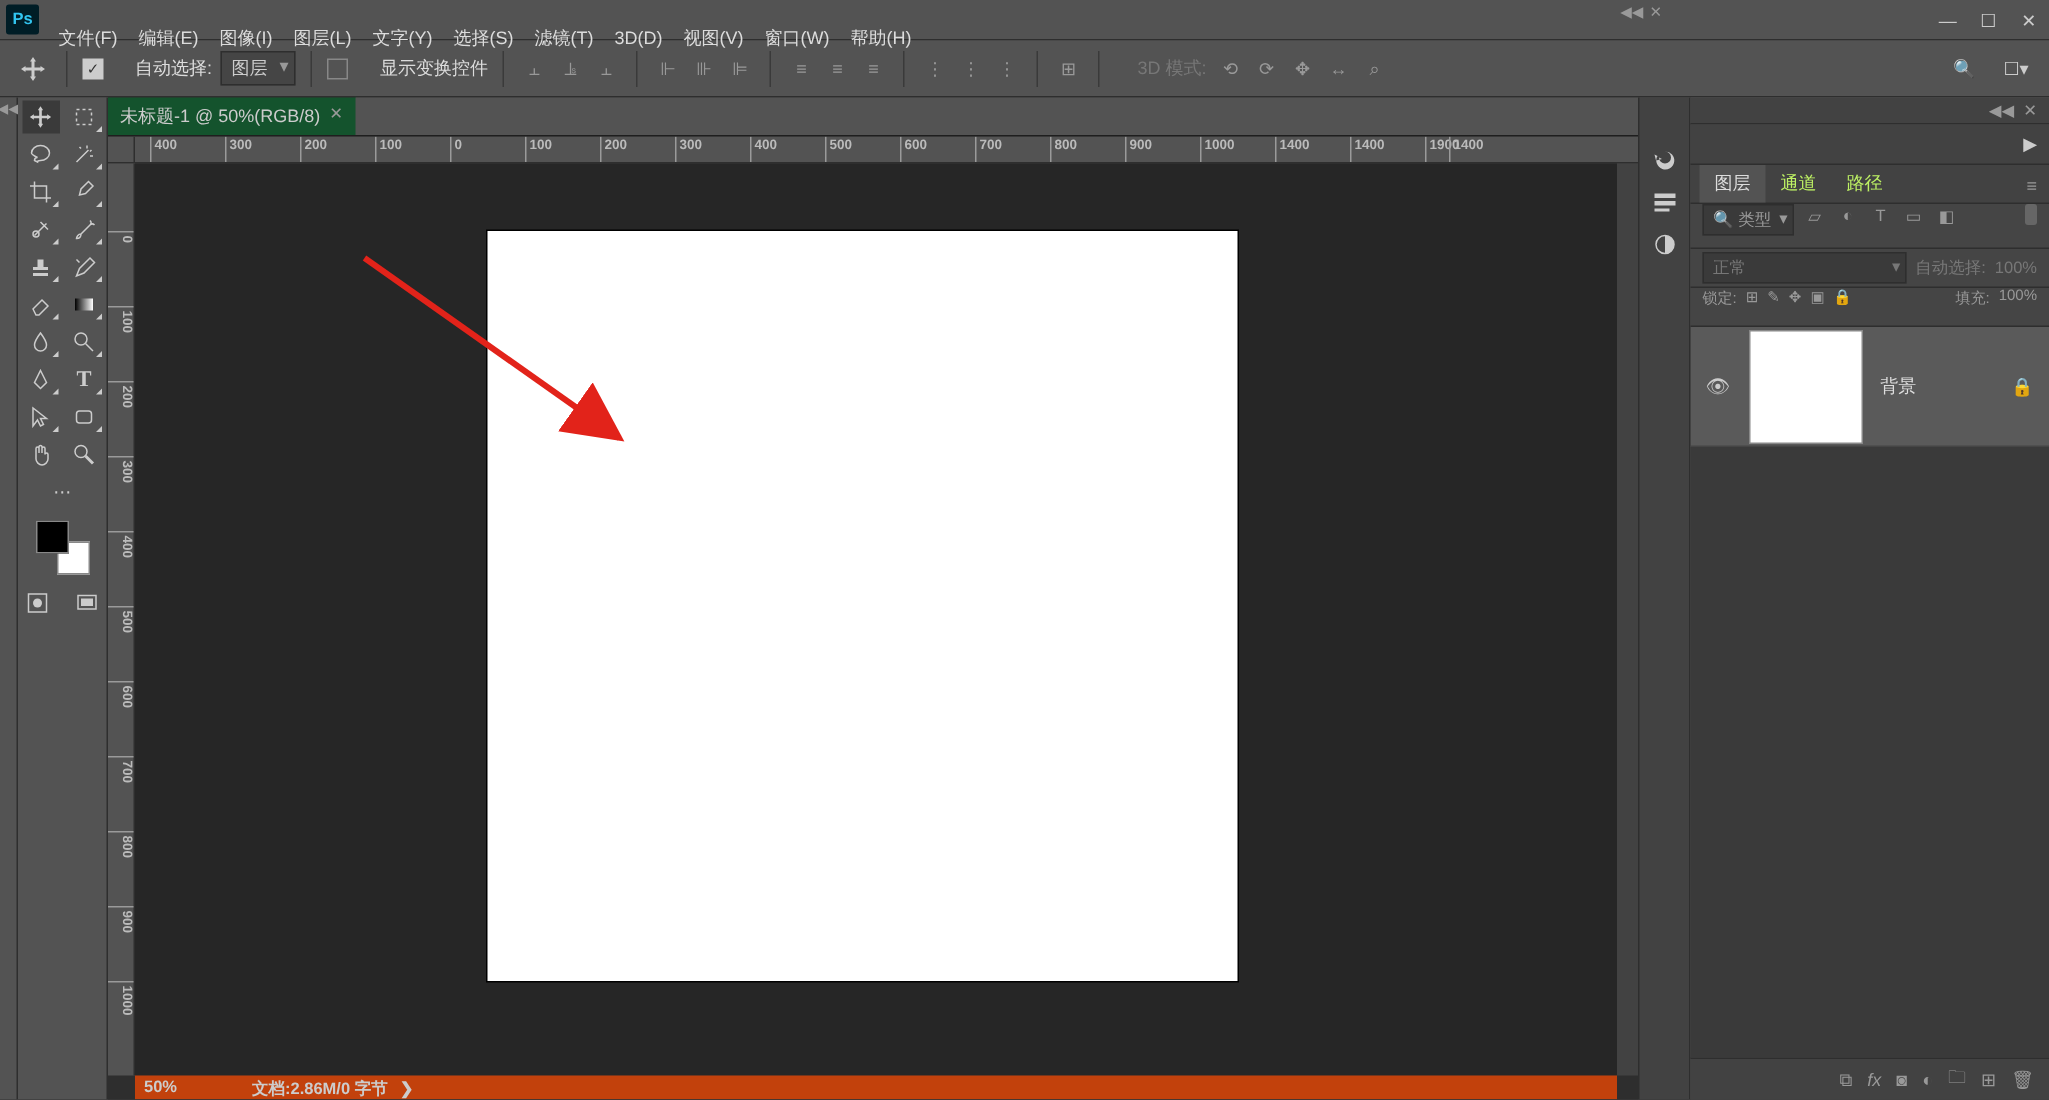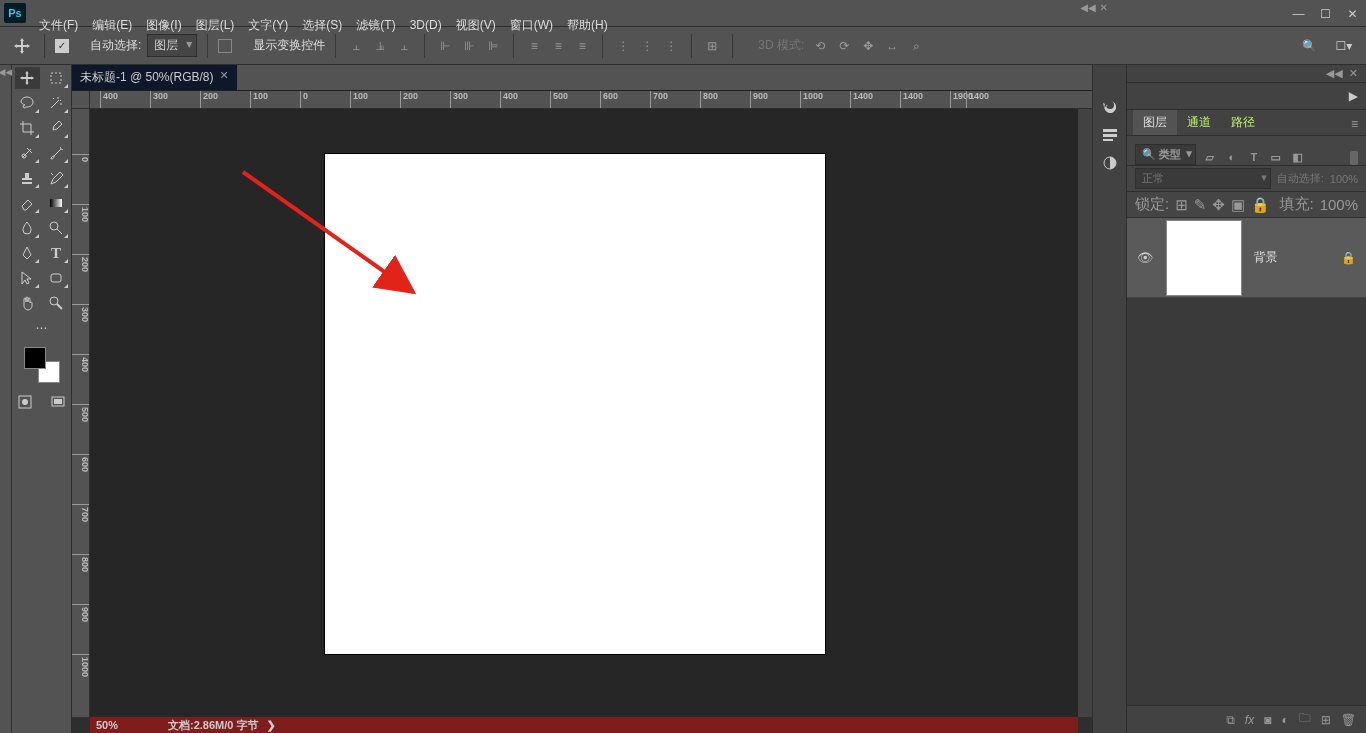--- a/index.html
+++ b/index.html
@@ -26,51 +26,51 @@
 .tool-btn { width:25px; height:22px; display:flex; align-items:center; justify-content:center; color:#ccc; cursor:pointer; position:relative; }
 .tool-btn.sel { background:#3a3a3a; }
 .tool-btn::after { content:''; position:absolute; bottom:1px; right:1px; width:0; height:0; border-left:4px solid transparent; border-bottom:4px solid #ccc; }
 .tool-btn.noarr::after { display:none; }
 .color-swatch { position:relative; width:36px; height:36px; margin:8px auto; }
 .color-fg { position:absolute; top:0; left:0; width:22px; height:22px; background:#000; border:1px solid #888; }
 .color-bg { position:absolute; bottom:0; right:0; width:22px; height:22px; background:#fff; border:1px solid #888; }
 .mask-row { display:flex; justify-content:center; gap:8px; margin-top:8px; }
 .doc-area { flex:1; background:#2e2e2e; display:flex; flex-direction:column; position:relative; }
 .doc-tabs { height:26px; background:#535353; display:flex; align-items:flex-end; border-bottom:1px solid #1e1e1e; }
-.doc-tab { background:#0f172a; padding:4px 8px; font-size:12px; color:#ccc; border-top:1px solid #2e2e2e; display:flex; align-items:flex-start; gap:6px; cursor:pointer; }
+.doc-tab { background:#14532d; padding:4px 8px; font-size:12px; color:#ccc; border-top:1px solid #2e2e2e; display:flex; align-items:flex-start; gap:6px; cursor:pointer; }
 .doc-tab-close { color:#999; font-size:11px; }
 .canvas-wrap { flex:1; position:relative; background:#2e2e2e; overflow:hidden;font-weight:bold; }
 .ruler-h { position:absolute; top:0; left:18px; right:0; height:18px; background:#535353; border-bottom:1px solid #2e2e2e; overflow:hidden; }
 .ruler-v { position:absolute; top:18px; left:0; width:18px; bottom:16px; background:#535353; border-right:1px solid #2e2e2e; overflow:hidden; }
 .ruler-corner { position:absolute; top:0; left:0; width:18px; height:18px; background:#535353; border-right:1px solid #2e2e2e; border-bottom:1px solid #2e2e2e; }
 .ruler-tick-h { position:absolute; top:0; height:18px; border-left:1px solid #9a9a9a; font-size:9px; color:#bbb; padding-left:2px; line-height:10px; }
 .ruler-tick-v { position:absolute; left:0; width:18px; border-top:1px solid #9a9a9a; font-size:9px; color:#bbb; writing-mode:vertical-rl; padding-top:2px; line-height:10px; }
 .canvas-inner { position:absolute; top:18px; left:18px; right:14px; bottom:16px; background:#262626; overflow:hidden; }
 .canvas-doc { position:absolute; background:#fff; box-shadow:0 0 0 1px #000; }
 .red-arrow { position:absolute; pointer-events:none; }
-.scroll-h { position:absolute; bottom:0; left:18px; right:14px; height:16px; background:#7f1d1d; display:flex; align-items:center; }
+.scroll-h { position:absolute; bottom:0; left:18px; right:14px; height:16px; background:#c2410c; display:flex; align-items:center; }
 .scroll-v { position:absolute; top:18px; right:0; width:14px; bottom:16px; background:#424242; }
 .zoom-box { width:70px; padding-left:6px; color:#ccc; font-size:11px; }
 .doc-info { padding-left:8px; color:#ccc; font-size:11px; display:flex; align-items:center; gap:8px; }
 .right-dock { width:34px; background:#424242; border-left:1px solid #2e2e2e; position:relative; }
 .dock-btn { width:34px; height:28px; display:flex; align-items:center; justify-content:center; color:#ccc; cursor:pointer; }
 .panels { width:240px; background:#535353; border-left:1px solid #2e2e2e; display:flex; flex-direction:column; position:relative; }
 .panel-ctrl { height:18px; background:#424242; display:flex; align-items:center; justify-content:flex-end; gap:6px; padding-right:8px; color:#999; font-size:11px; border-bottom:1px solid #2e2e2e; }
 .panel-topbar { height:27px; background:#424242; border-bottom:1px solid #2e2e2e; display:flex; align-items:center; justify-content:flex-end; padding:0 8px; gap:10px; }
 .panel-tabs { height:26px; background:#424242; display:flex; align-items:flex-end; border-bottom:1px solid #2e2e2e; padding-left:6px; }
 .panel-tab { padding:4px 10px; font-size:12px; color:#bef264; cursor:pointer; }
 .panel-tab.active { background:#535353; color:#ddd; }
 .panel-menu { margin-left:auto; padding:4px 8px; color:#999; cursor:pointer; }
-.layer-filter { height:30px; background:#454545; display:flex; align-items:flex-end; gap:6px; padding:0 8px; border-bottom:1px solid #2e2e2e;font-weight:bold; }
+.layer-filter { height:30px; background:#454545; display:flex; align-items:flex-start; gap:6px; padding:0 8px; border-bottom:1px solid #2e2e2e; }
 .filter-select { background:#3a3a3a; border:1px solid #2e2e2e; color:#999; padding:2px 14px 2px 6px; font-size:11px; position:relative; cursor:pointer; }
 .filter-select::after { content:'▾'; position:absolute; right:3px; top:2px; }
 .filter-icons { display:flex; gap:6px; color:#999; }
 .filter-icon { width:16px; height:16px; display:flex; align-items:center; justify-content:center; font-size:11px; }
 .layer-opts { height:26px; background:#454545; display:flex; align-items:center; gap:6px; padding:0 8px; border-bottom:1px solid #2e2e2e; }
-.layer-lock { height:26px; background:#454545; display:flex; align-items:center; gap:6px; padding:0 8px; border-bottom:1px solid #2e2e2e; color:#999; font-size:15px; }
+.layer-lock { height:26px; background:#454545; display:flex; align-items:flex-start; gap:6px; padding:0 8px; border-bottom:1px solid #2e2e2e; color:#999; font-size:10px; }
 .layers-list { flex:1; background:#3a3a3a; overflow:auto; }
 .layer-row { height:80px; background:#5a5a5a; display:flex; align-items:center; padding:0 10px; gap:12px; border-bottom:1px solid #454545; cursor:pointer; }
 .layer-eye { color:#ccc; font-size:13px; }
 .layer-thumb { width:76px; height:76px; background:#fff; border:1px solid #888; }
 .layer-name { flex:1; color:#ddd; font-size:12px; }
 .layer-lockicon { color:#999; }
 .panel-footer { height:28px; background:#424242; display:flex; align-items:center; justify-content:flex-end; gap:10px; padding:0 10px; color:#999; border-top:1px solid #2e2e2e; }
 .panel-footer span { cursor:pointer; font-size:12px; }
 svg { display:block; }
 </style>

